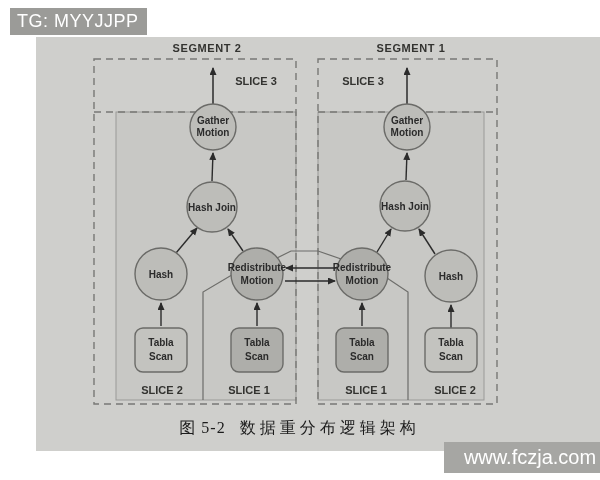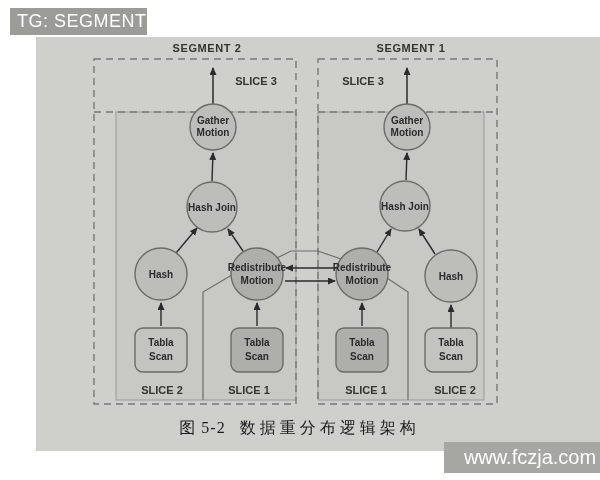--- a/index.html
+++ b/index.html
@@ -134,20 +134,20 @@
     <text class="zone-label" x="249" y="394">SLICE 1</text>
     <text class="zone-label" x="366" y="394">SLICE 1</text>
     <text class="zone-label" x="455" y="394">SLICE 2</text>
   </svg>
 
   <div id="caption">
     <span class="fig-no">图 5-2</span><span class="fig-title">数据重分布逻辑架构</span>
   </div>
 
   <div id="tg-banner" class="banner">
-    <span>TG: SEGMENT</span>
+    <span>TG: MYYJJPP</span>
   </div>
 
   <div id="fczja-banner" class="banner">
     <span>www.fczja.com</span>
   </div>
 
 </div>
 
 </body></html>

